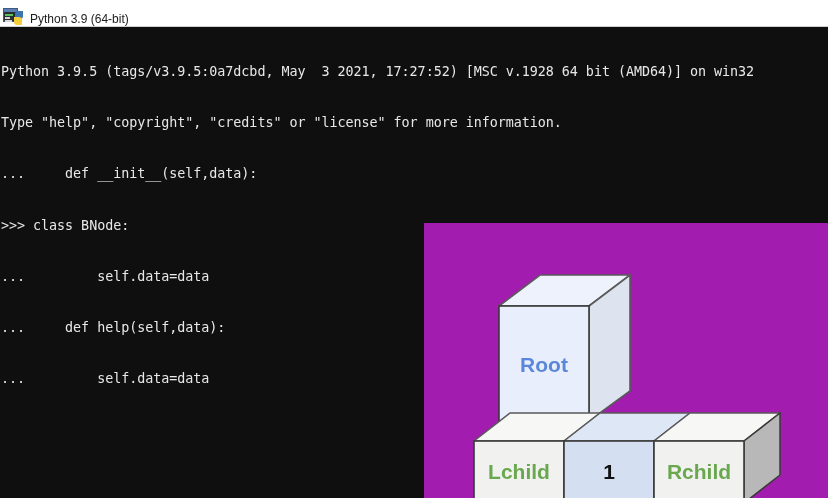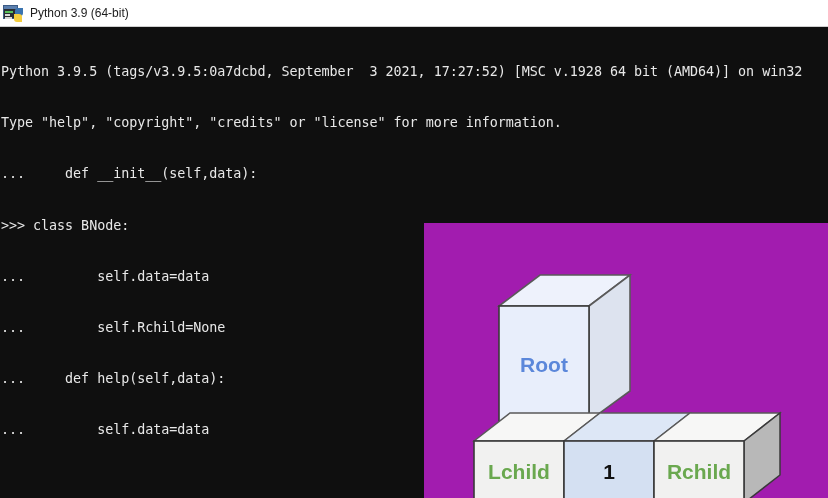--- a/index.html
+++ b/index.html
@@ -22,21 +22,21 @@
   }
 
   
   .titlebar {
     position: absolute;
     left: 0; top: 0;
     width: 828px;
     height: 27px;
     background: #ffffff;
     display: flex;
-    align-items: center;
+    align-items: flex-end;
     box-sizing: border-box;
     padding-left: 3px;
     border-bottom: 1px solid #cfcfcf;
   }
   .py-icon {
     position: relative;
     width: 20px;
     height: 20px;
     flex: 0 0 20px;
     margin-right: 7px;
@@ -135,26 +135,25 @@
       <div class="l1"></div>
       <div class="l2"></div>
       <div class="l3"></div>
       <div class="snakeB"></div>
       <div class="snakeY"></div>
     </div>
     <span class="title-text">Python 3.9 (64-bit)</span>
   </div>
 
   <div class="console">
-    <div class="line">Python 3.9.5 (tags/v3.9.5:0a7dcbd, September  3 2021, 17:27:52) [MSC v.1928 64 bit (AMD64)] on win32</div>
+    <div class="line">Python 3.9.5 (tags/v3.9.5:0a7dcbd, May  3 2021, 17:27:52) [MSC v.1928 64 bit (AMD64)] on win32</div>
     <div class="line">Type "help", "copyright", "credits" or "license" for more information.</div>
     <div class="line">...     def __init__(self,data):</div>
     <div class="line">&gt;&gt;&gt; class BNode:</div>
     <div class="line">...         self.data=data</div>
-    <div class="line">...         self.Rchild=None</div>
     <div class="line">...     def help(self,data):</div>
     <div class="line">...         self.data=data</div>
     
     
     
     
     
     
     
     

